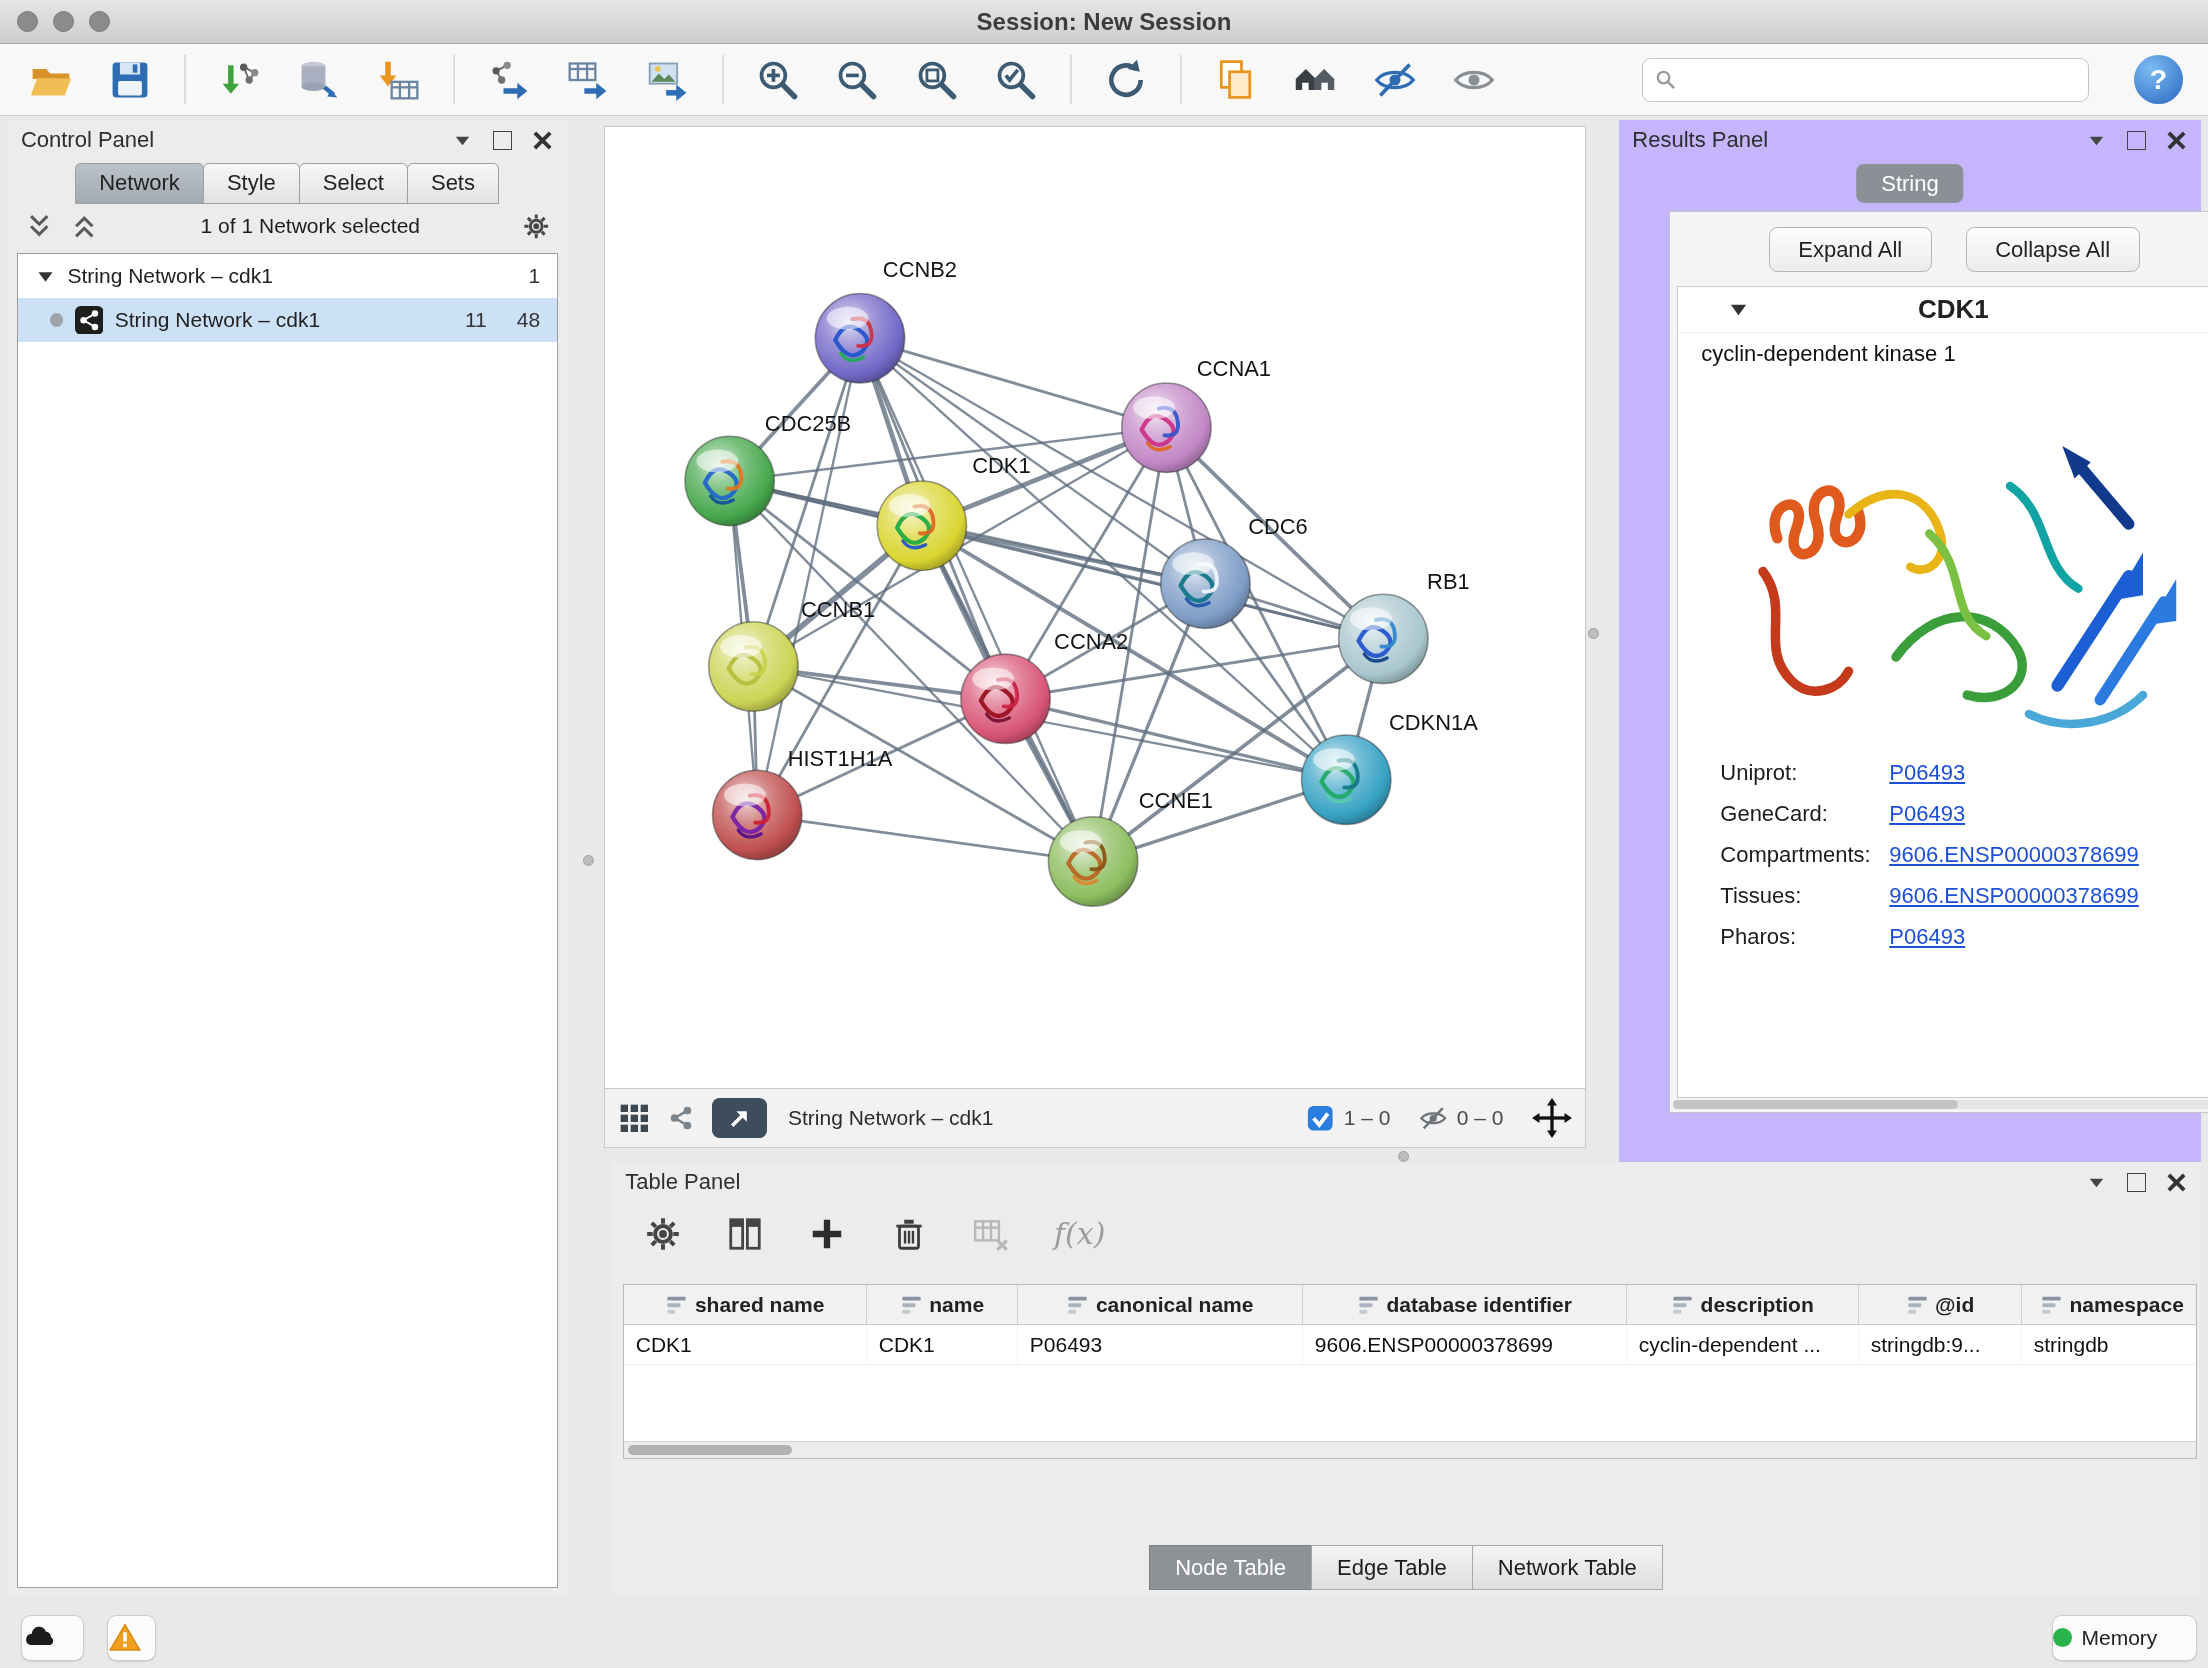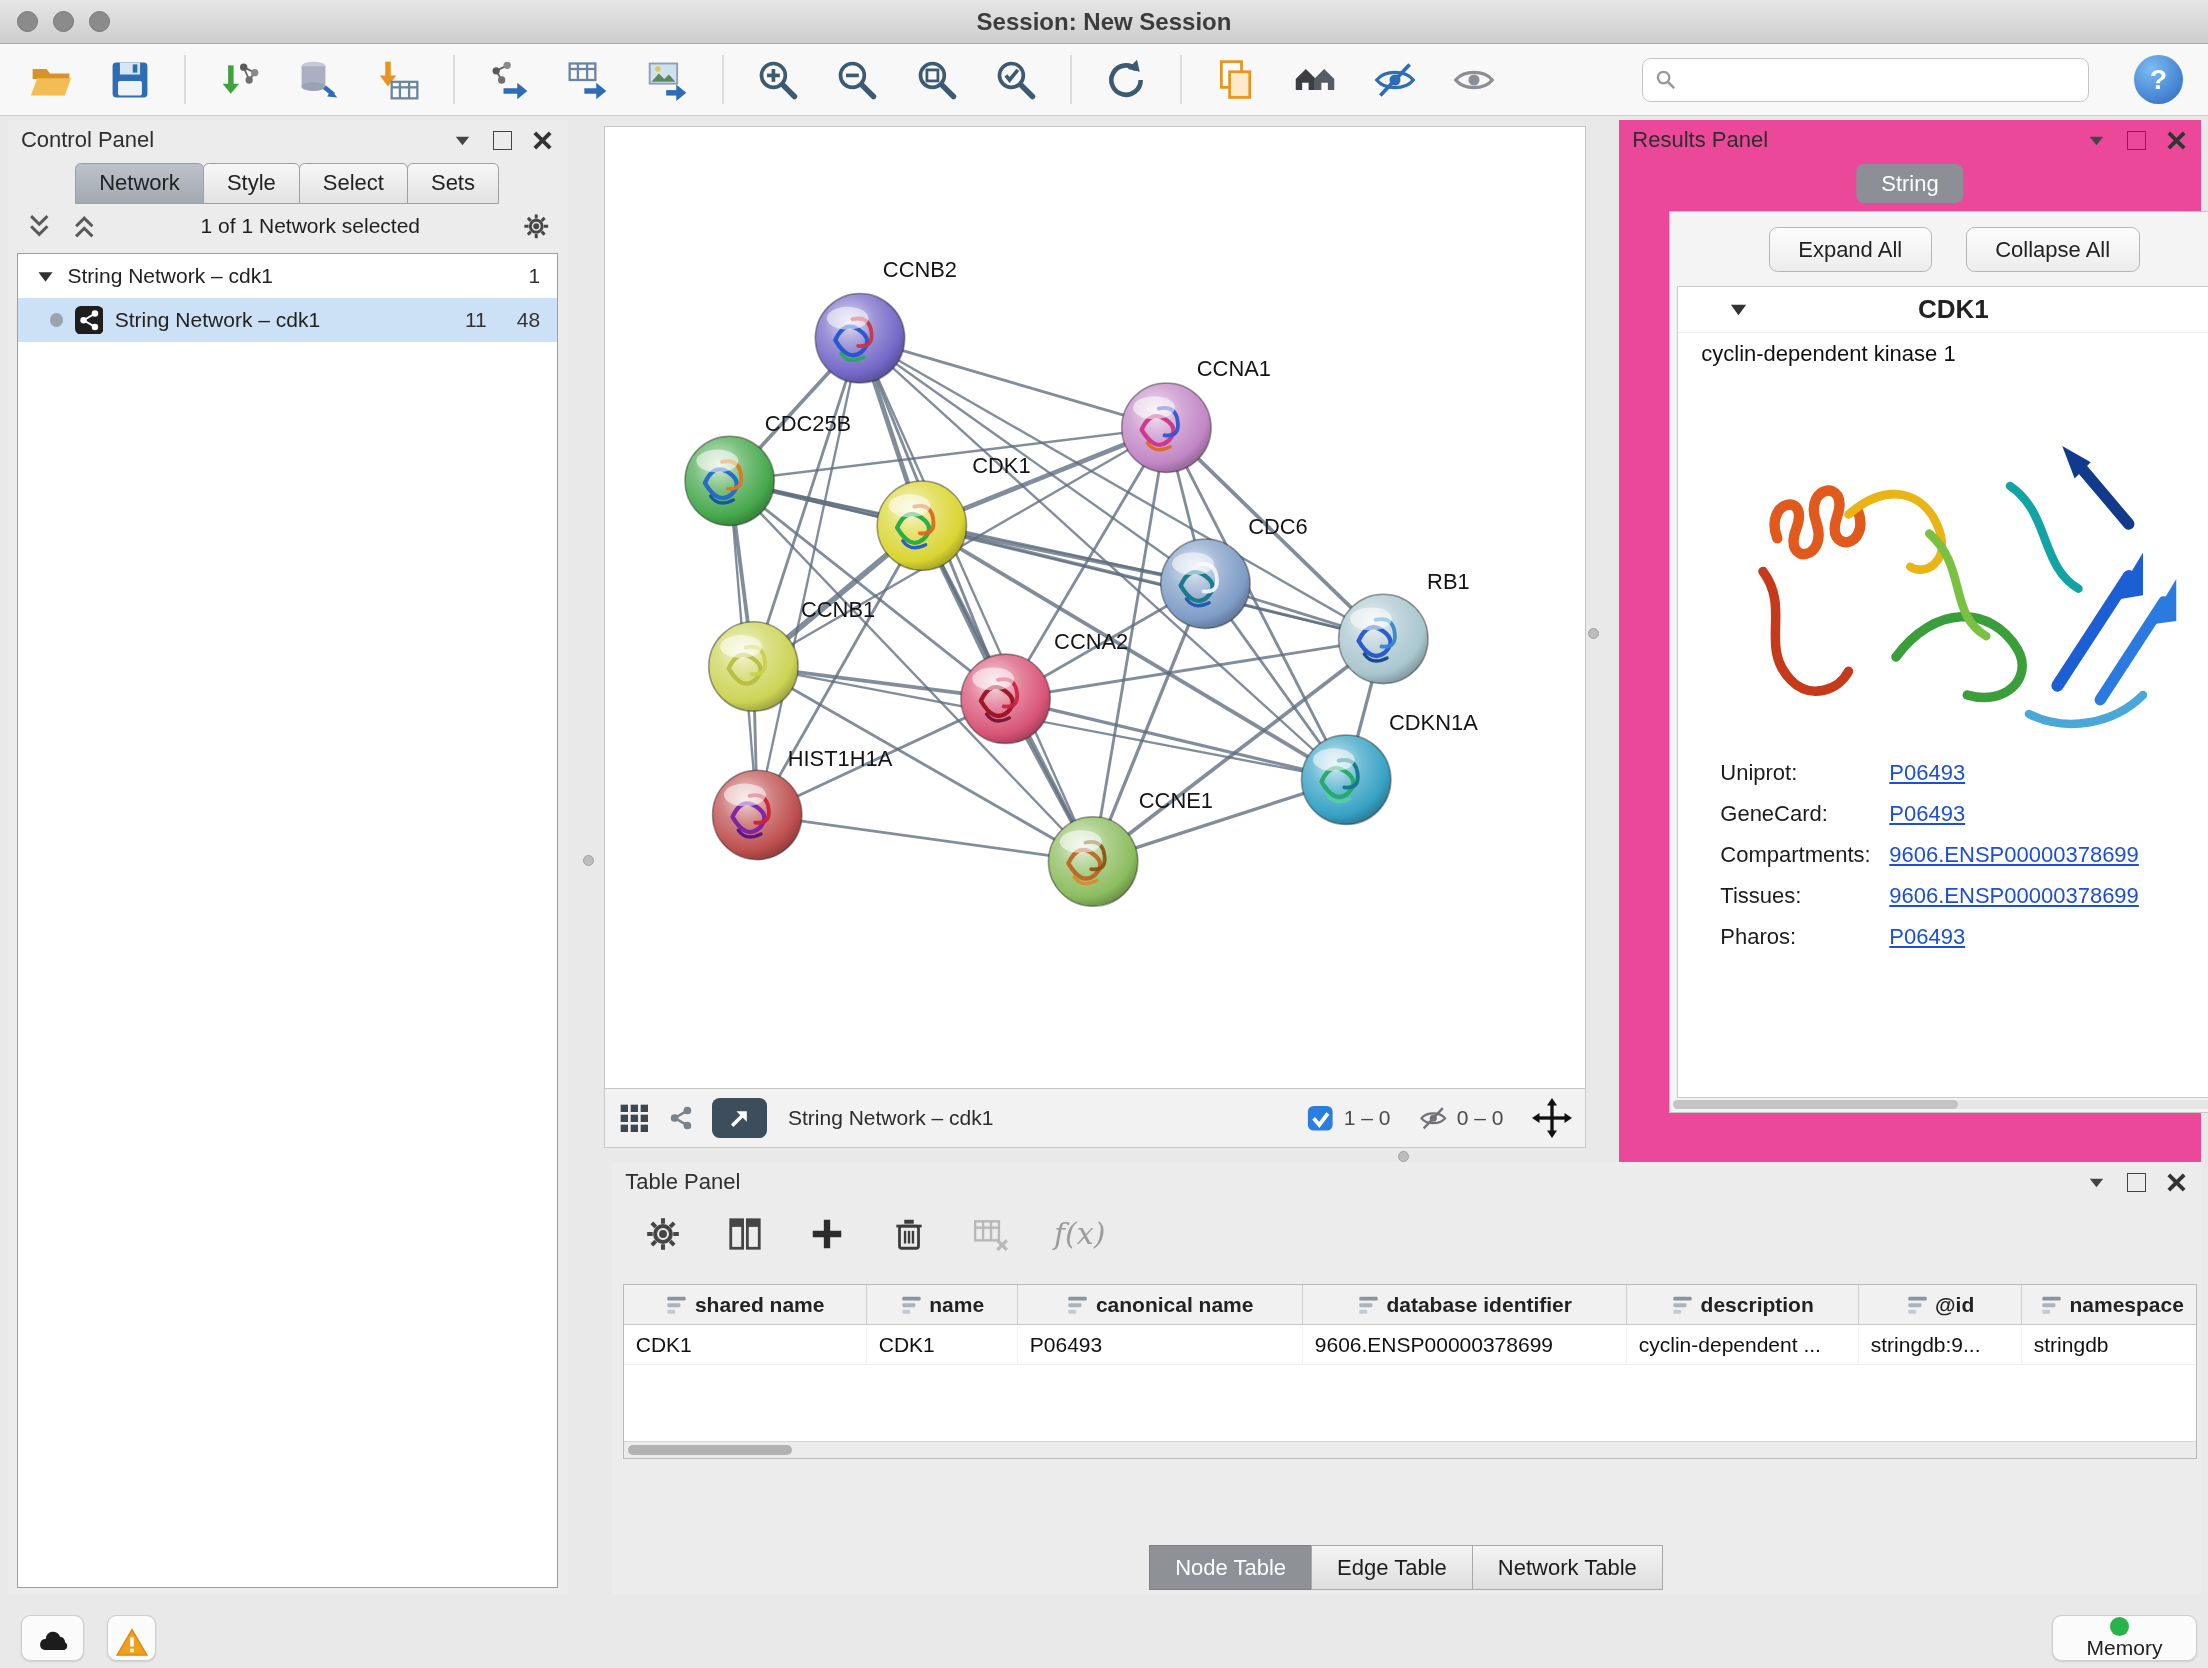--- a/index.html
+++ b/index.html
@@ -58,21 +58,21 @@
     border:1px solid #c9c9c9;border-top:none;display:flex;align-items:center;padding:0 13.3px;gap:15px;}
   .net-toolbar svg{width:32px;height:32px;}
   .navbtn{width:55px;height:40px;border-radius:7.6px;background:#3d4d5c;display:flex;align-items:center;
     justify-content:center;}
   .navbtn svg{width:25px;height:25px;}
   .nt-title{font-size:21px;color:#2c2c2c;margin-left:5.7px;flex:1;white-space:nowrap;overflow:hidden;}
   .nt-count{font-size:21px;color:#4a4a4a;display:flex;align-items:center;gap:9.5px;margin-right:13.3px;text-align:center;}
   .nt-count svg{width:28.5px;height:28.5px;}
   .grip{position:absolute;width:11.4px;height:11.4px;border-radius:50%;background:#bdbdbd;border:1px solid #a0a0a0;}
   
-  .results-panel{position:absolute;left:1619px;top:120px;width:582px;height:1044px;background:#ec4899;}
+  .results-panel{position:absolute;left:1619px;top:120px;width:582px;height:1044px;background:#c4b5fd;}
   .rp-badge{position:absolute;left:50%;top:44px;transform:translateX(-50%);background:#8c9096;color:#fff;
     font-size:22px;padding:6.7px 25px;border-radius:7.6px;}
   .rp-box{position:absolute;left:5.7px;top:91px;width:571px;height:902px;border:1.9px solid #c6c6c6;
     background:#f4f4f4;margin-left:44px;}
   .rp-btnrow{display:flex;justify-content:center;gap:34px;margin-top:15px;}
   .rp-btn{font-size:22px;padding:8.6px 28.5px;border:1.9px solid #b5b5b5;border-radius:8.6px;
     background:linear-gradient(#fdfdfd,#ececec);white-space:nowrap;}
   .rp-card{position:absolute;left:7.6px;top:74px;width:552px;height:812px;background:#fff;border:1px solid #c9c9c9;}
   .rp-card-title{position:relative;height:46px;display:flex;align-items:center;justify-content:center;
     font-size:26px;font-weight:bold;border-bottom:1px solid #eee;}
@@ -101,21 +101,21 @@
     white-space:nowrap;overflow:hidden;border-right:1px solid #f3f3f3;}
   .tbl-scroll{position:absolute;left:0;right:0;bottom:0;height:17px;background:#ececec;border-top:1px solid #d5d5d5;}
   .tbl-thumb{margin:2.9px 0 0 3.8px;width:164px;height:10.5px;background:#b2b2b2;border-radius:5.7px;}
   .tp-tabs{position:absolute;left:0;right:0;bottom:3.8px;display:flex;justify-content:center;}
   .tp-tab{font-size:22px;padding:8.6px 25px;border:1px solid #a8a8a8;margin-left:-1px;
     background:linear-gradient(#f4f4f4,#dedede);color:#1c1c1c;white-space:nowrap;}
   .tp-tab.sel{background:#8e9296;color:#fff;border-color:#7d8185;}
   
   .statusbar{position:absolute;left:0;top:1607px;width:2208px;height:61px;}
   .sb-btn{position:absolute;top:7.6px;height:46px;border:1px solid #cdcdcd;border-radius:9.5px;background:#fbfbfb;
-    display:flex;align-items:center;justify-content:flex-end;box-shadow:0 1px 1.9px rgba(0,0,0,.12);flex-direction:column;}
+    display:flex;align-items:center;justify-content:flex-start;box-shadow:0 1px 1.9px rgba(0,0,0,.12);}
   .sb-btn svg{width:34px;height:34px;}
   .memdot{width:19px;height:19px;border-radius:50%;background:#28b44a;margin-right:9.5px;}
   .memtext{font-size:21px;color:#222;}
 </style>
 </head>
 <body>
 
 <div class="titlebar">
   <div class="traffic">
     <span class="tl"></span>

